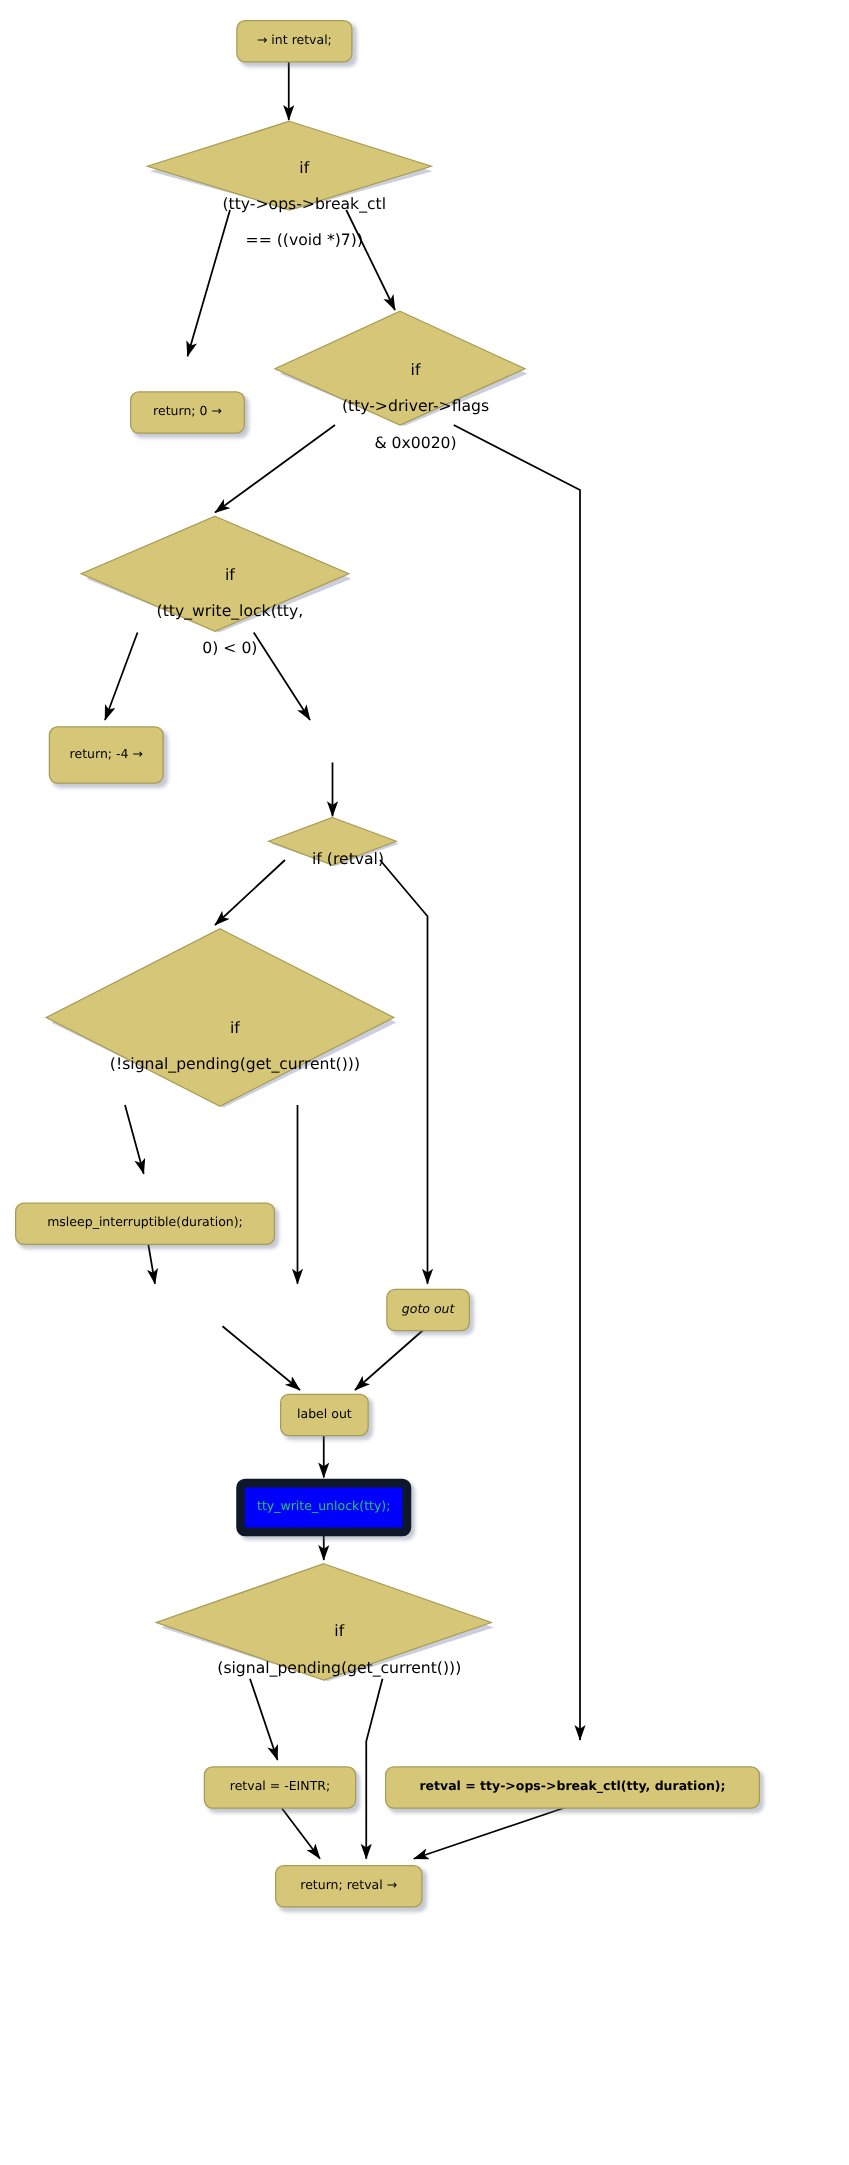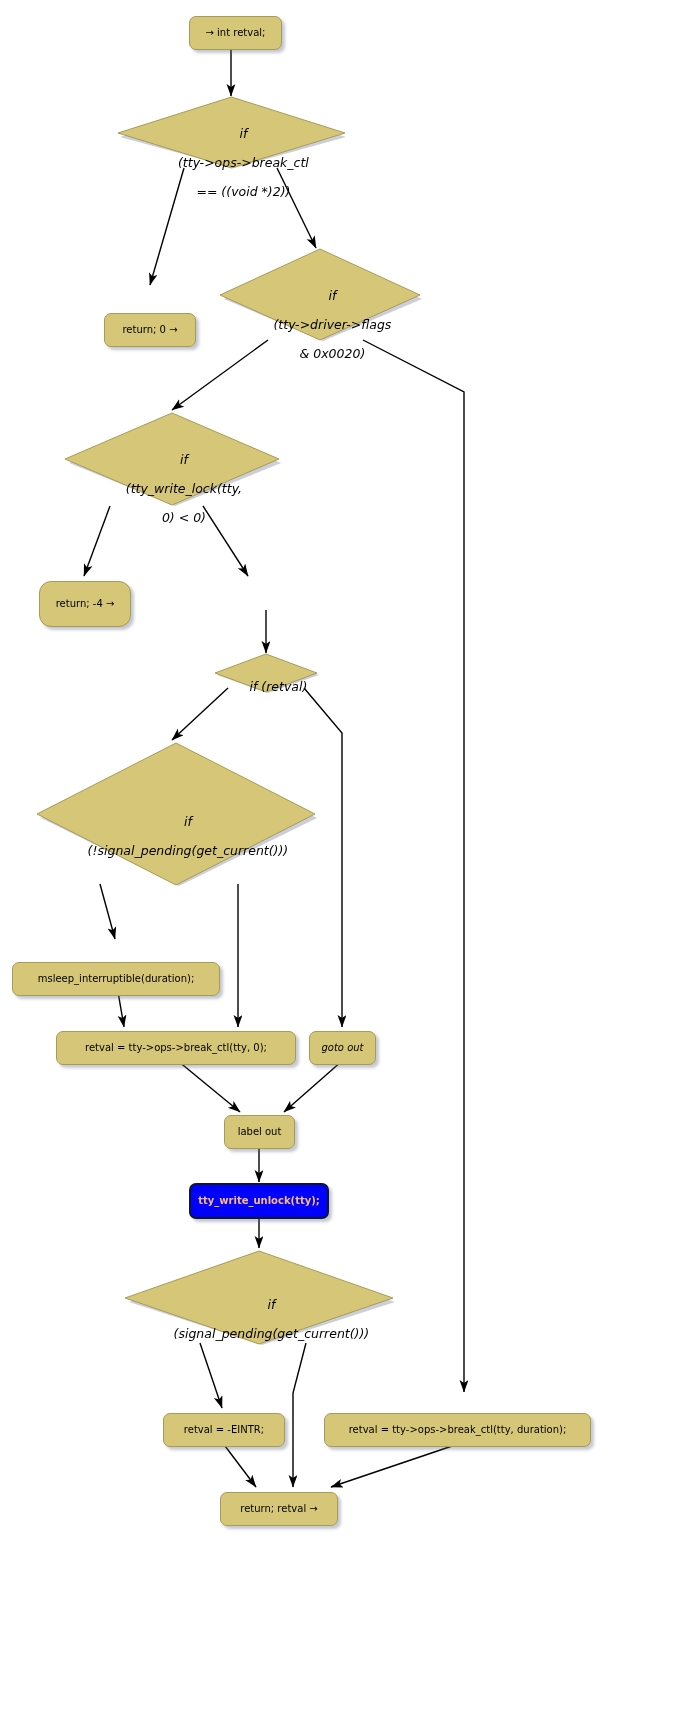--- a/index.html
+++ b/index.html
@@ -41,44 +41,42 @@
     font-size: 10px;
     line-height: 14px;
     display: flex;
     align-items: center;
     justify-content: center;
     white-space: nowrap;
     padding: 16px 9px;
   }
   .action.highlight {
     background: #0000FF;
-    border: 2px solid #0f172a;
-    color: #fdba74;
-    font-weight: bold;
+    border: 7px solid #0f172a;
+    color: #22c55e;
   }
   
   .decision {
     display: block;
   }
   .decision .dshape {
     position: absolute;
     left: 0; top: 0;
     width: 100%;
     height: 100%;
   }
   .decision .dlabel {
     position: absolute;
     left: 0;
     width: 100%;
     text-align: center;
     font-size: 12.5px;
     line-height: 14.5px;
     color: #000000;
     white-space: pre;
-    font-style: italic;
   }
 </style>
 </head>
 <body>
 
 <div id="canvas">
 
   <svg id="edges" viewBox="0 0 679 1732" xmlns="http://www.w3.org/2000/svg">
     <defs>
       <marker id="ah" markerWidth="10" markerHeight="10" refX="8.6" refY="3.2" orient="auto" markerUnits="strokeWidth">
@@ -136,21 +134,21 @@
   </div>
 
   <div class="node decision" style="left:116px; top:96px; width:231px; height:74px;">
     <svg class="dshape" viewBox="0 0 231 74" xmlns="http://www.w3.org/2000/svg">
       <polygon points="118,5 230,41 118,72 4,41" fill="#98A0BC" opacity="0.5"></polygon>
       <polygon points="115.5,1 229,37 115.5,72 2,37" fill="#D6C678" stroke="#A89B54" stroke-width="1"></polygon>
     </svg>
     <div class="dlabel" style="top:16px;">
       <span>if</span><br>
       <span>(tty-&gt;ops-&gt;break_ctl</span><br>
-      <span>== ((void *)2))</span>
+      <span>== ((void *)7))</span>
     </div>
   </div>
 
   <div class="node action" style="left:104px; top:292px; width:92px; height:29px;margin-top:21px;">
     <span>return; 0 →</span>
   </div>
 
   <div class="node decision" style="left:218px; top:248px; width:205px; height:94px;">
     <svg class="dshape" viewBox="0 0 205 94" xmlns="http://www.w3.org/2000/svg">
       <polygon points="105,6 204,51 105,93 6,51" fill="#98A0BC" opacity="0.5"></polygon>
@@ -168,21 +166,21 @@
       <polygon points="113,6 219,51 113,94 7,51" fill="#98A0BC" opacity="0.5"></polygon>
       <polygon points="110,1 217,47 110,93 3,47" fill="#D6C678" stroke="#A89B54" stroke-width="1"></polygon>
     </svg>
     <div class="dlabel" style="top:26px;">
       <span>if</span><br>
       <span>(tty_write_lock(tty,</span><br>
       <span>0) &lt; 0)</span>
     </div>
   </div>
 
-  <div class="node action" style="left:39px; top:581px; width:92px; height:46px;border-radius:12px;">
+  <div class="node action" style="left:39px; top:581px; width:92px; height:46px;">
     <span>return; -4 →</span>
   </div>
 
 
   <div class="node decision" style="left:213px; top:653px; width:107px; height:41px;">
     <svg class="dshape" viewBox="0 0 107 41" xmlns="http://www.w3.org/2000/svg">
       <polygon points="55,4 106,22 55,40 4,22" fill="#98A0BC" opacity="0.5"></polygon>
       <polygon points="53,1 104,20 53,39 2,20" fill="#D6C678" stroke="#A89B54" stroke-width="1"></polygon>
     </svg>
     <div class="dlabel" style="top:12px;">
@@ -198,23 +196,20 @@
     <div class="dlabel" style="top:58px;">
       <span>if</span><br>
       <span>(!signal_pending(get_current()))</span>
     </div>
   </div>
 
   <div class="node action" style="left:12px; top:944px; width:208px; height:29px;margin-top:18px;">
     <span>msleep_interruptible(duration);</span>
   </div>
 
-  <div class="node action" style="left:56px; top:1031px; width:240px; height:29px;">
-    <span>retval = tty-&gt;ops-&gt;break_ctl(tty, 0);</span>
-  </div>
 
   <div class="node action" style="left:309px; top:1031px; width:67px; height:29px;font-style:italic;">
     <span>goto out</span>
   </div>
 
   <div class="node action" style="left:224px; top:1115px; width:71px; height:29px;">
     <span>label out</span>
   </div>
 
   <div class="node action highlight" style="left:189px; top:1183px; width:140px; height:29px;">
@@ -229,21 +224,21 @@
     <div class="dlabel" style="top:33px;">
       <span>if</span><br>
       <span>(signal_pending(get_current()))</span>
     </div>
   </div>
 
   <div class="node action" style="left:163px; top:1413px; width:122px; height:14px;">
     <span>retval = -EINTR;</span>
   </div>
 
-  <div class="node action" style="left:324px; top:1413px; width:267px; height:29px;">
+  <div class="node action" style="left:308px; top:1413px; width:300px; height:29px;font-weight:bold;">
     <span>retval = tty-&gt;ops-&gt;break_ctl(tty, duration);</span>
   </div>
 
   <div class="node action" style="left:220px; top:1492px; width:118px; height:33px;">
     <span>return; retval →</span>
   </div>
 
 </div>
 
 </body></html>

